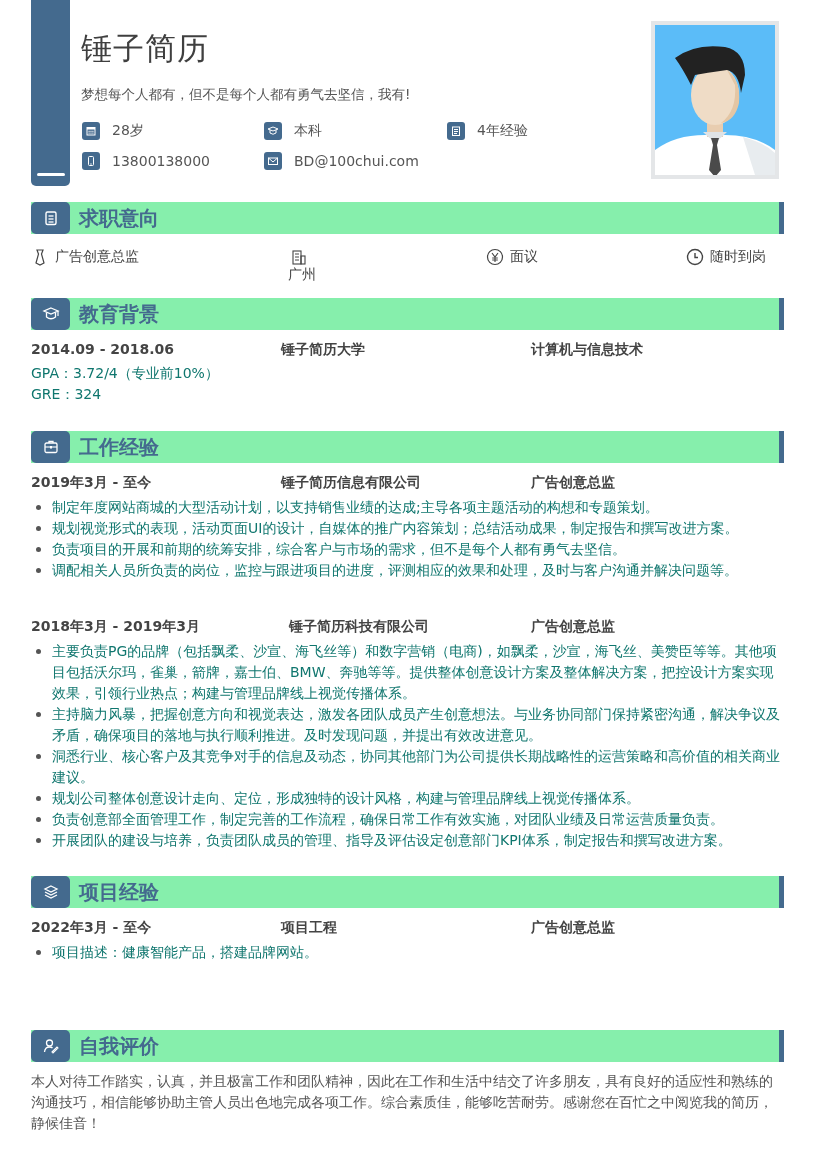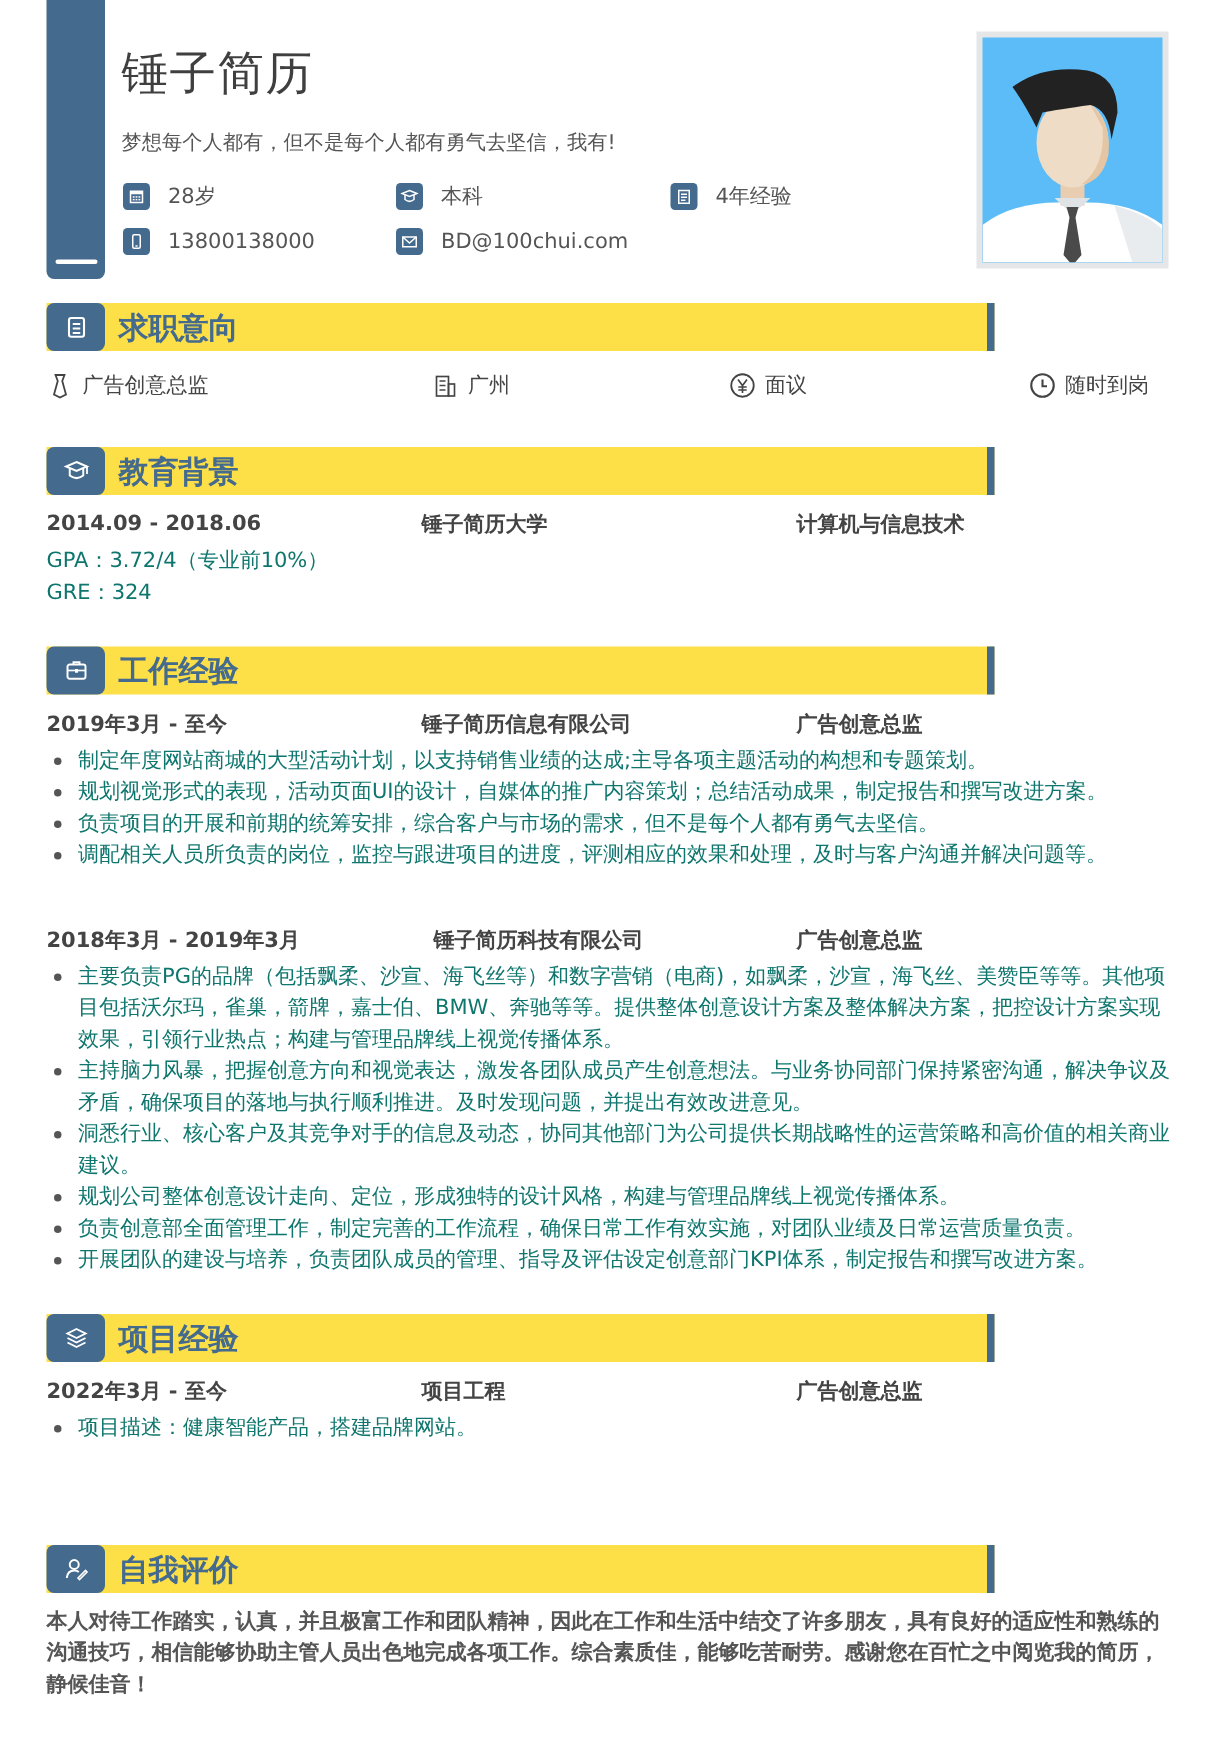--- a/index.html
+++ b/index.html
@@ -11,39 +11,39 @@
          background:#fff; border-radius:2px; }
   .name { position:absolute; left:81px; top:28px; font-size:31px; color:#3f3f3f; letter-spacing:1px; }
   .motto { position:absolute; left:81px; top:86px; font-size:13.5px; color:#555; }
   .info { position:absolute; font-size:14px; color:#555; display:flex; align-items:center; }
   .info .ic { width:18px; height:18px; background:#446a8e; border-radius:3px; margin-right:12px;
          display:flex; align-items:center; justify-content:center; }
   .info .ic svg { width:12px; height:12px; }
   .photo { position:absolute; left:651px; top:21px; width:128px; height:158px; background:#e4e6e8; }
   .photo .inner { position:absolute; left:4px; top:4px; width:120px; height:150px; background:#5bbcf8; overflow:hidden; }
 
-  .sec { position:absolute; left:31px; width:632px; height:32px; background:#fde047; }
+  .sec { position:absolute; left:31px; width:753px; height:32px; background:#86efac; }
   .sec .accent { position:absolute; right:0; top:0; width:5px; height:32px; background:#446a8e; }
   .sec .ibox { position:absolute; left:0; top:0; width:39px; height:32px; background:#446a8e; border-radius:5px;
          display:flex; align-items:center; justify-content:center; }
   .sec .ibox svg { width:18px; height:18px; }
   .sec .title { position:absolute; left:48px; top:3px; font-size:20px; font-weight:bold; color:#446a8e; }
 
   .intent { position:absolute; top:248px; font-size:14px; color:#444; display:flex; align-items:center; }
   .intent svg { width:18px; height:18px; margin-right:6px; }
 
   .row3 { position:absolute; left:31px; width:750px; font-size:14px; font-weight:bold; color:#444; }
   .row3 span { position:absolute; top:0; white-space:nowrap; }
   .plain { position:absolute; left:31px; font-size:14px; color:#0f766e; }
 
   ul.bl { position:absolute; left:31px; width:752px; margin:0; padding:0; list-style:none; font-size:14px;
           color:#0f766e; line-height:21px; }
   ul.bl li { position:relative; padding-left:21px; }
   ul.bl li::before { content:""; position:absolute; left:5px; top:8px; width:5px; height:5px; border-radius:50%; background:#555; }
-  .para { position:absolute; left:31px; width:752px; font-size:14px; color:#555; line-height:21px;font-weight:bold; }
+  .para { position:absolute; left:31px; width:752px; font-size:14px; color:#555; line-height:21px; }
 </style>
 </head>
 <body>
 
 <div class="sidebar-bar">
     <div class="dash"></div>
   </div>
 <div class="name">锤子简历</div>
 <div class="motto">梦想每个人都有，但不是每个人都有勇气去坚信，我有!</div>
 
@@ -127,21 +127,21 @@
     </div>
   <div class="title">求职意向</div>
   <div class="accent"></div>
 </div>
 <div class="intent" style="left:31px;">
   <svg viewBox="0 0 18 18">
       <path d="M6 2 L12 2 L10.5 6 L13 15 L9 17 L5 15 L7.5 6 Z" fill="none" stroke="#444" stroke-width="1.2"></path>
     </svg>
   <span>广告创意总监</span>
 </div>
-<div class="intent" style="left:288px;">
+<div class="intent" style="left:288px;flex-direction:column;">
   <svg viewBox="0 0 18 18">
       <rect x="3" y="3" width="8" height="13" fill="none" stroke="#444" stroke-width="1.1"></rect>
       <rect x="11" y="8" width="4" height="8" fill="none" stroke="#444" stroke-width="1.1"></rect>
       <line x1="5" y1="6" x2="9" y2="6" stroke="#444"></line>
       <line x1="5" y1="9" x2="9" y2="9" stroke="#444"></line>
       <line x1="5" y1="12" x2="9" y2="12" stroke="#444"></line>
     </svg>
   <span>广州</span>
 </div>
 <div class="intent" style="left:486px;">

